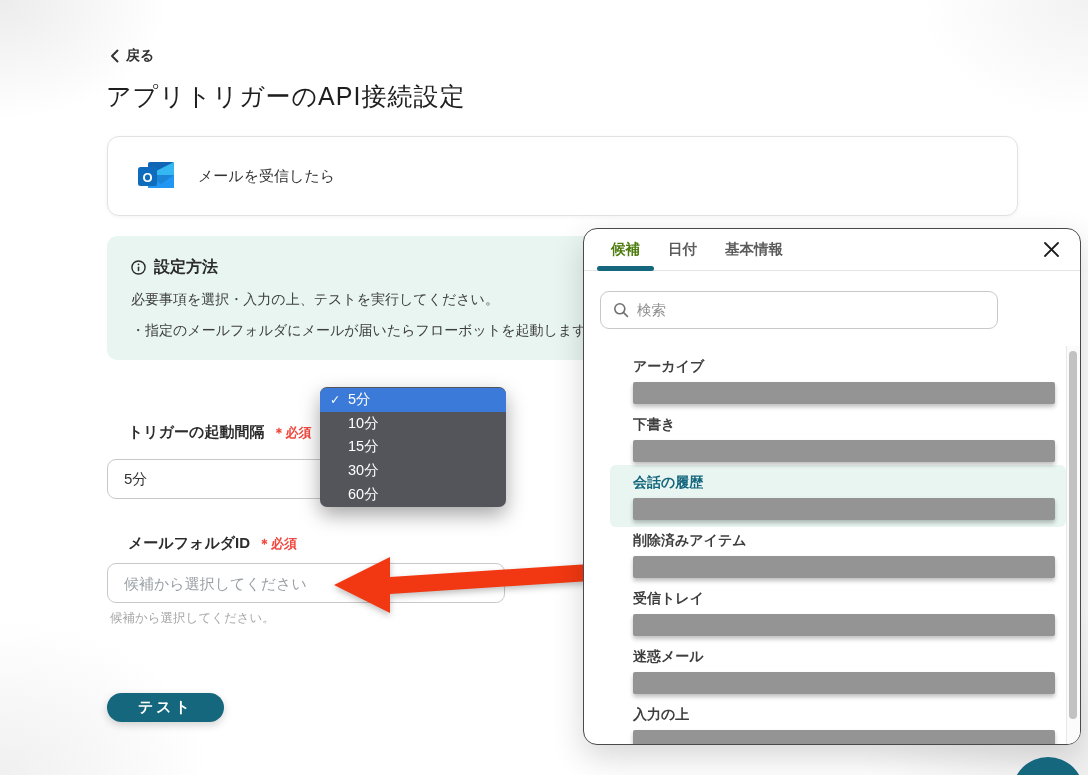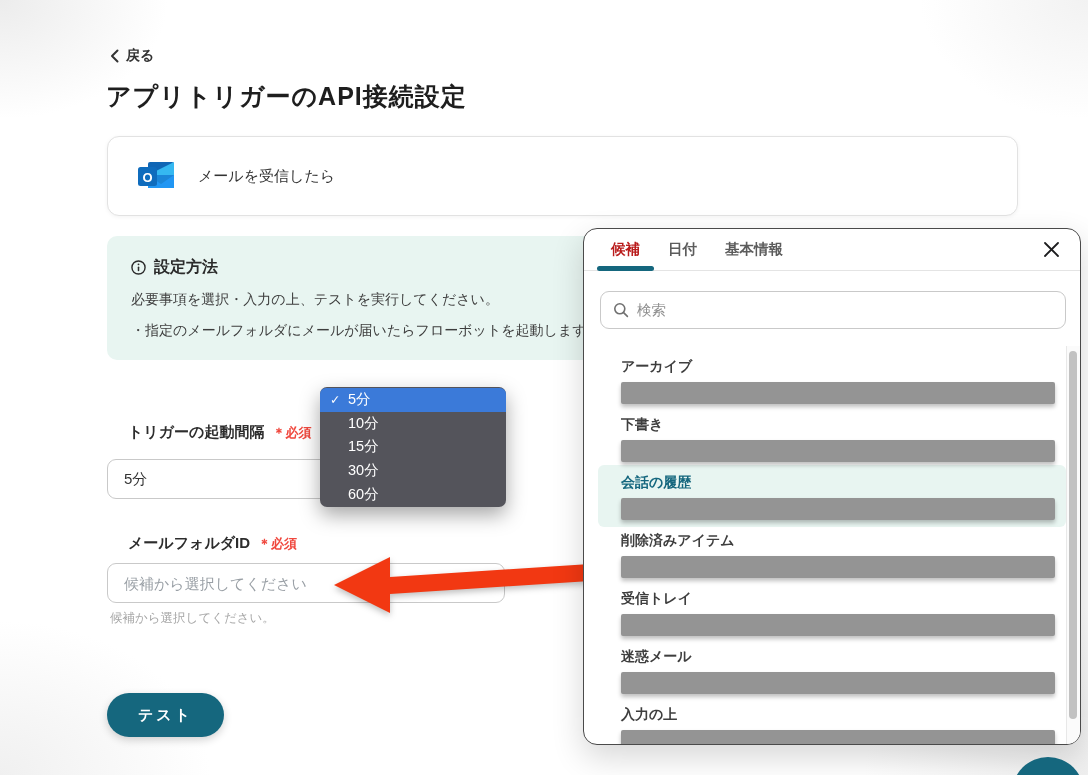--- a/index.html
+++ b/index.html
@@ -16,21 +16,21 @@
       radial-gradient(320px 240px at 100% 100%, #efefef, rgba(255,255,255,0) 70%),
       radial-gradient(240px 170px at 100% 0%, #f2f2f2, rgba(255,255,255,0) 70%),
       #fff;
     padding-left: 28px;
   }
   .abs { position:absolute; }
 
   
   .back { left:110px; top:47px; display:flex; align-items:center; gap:7px;
           font-size:14px; font-weight:700; color:#333; cursor:pointer; }
-  .page-title { left:106px; top:80px; font-size:25px; font-weight:700; color:#1e1e1e; letter-spacing:1px; }
+  .page-title { left:106px; top:80px; font-size:25px; font-weight:400; color:#1e1e1e; letter-spacing:1px; }
 
   
   .trigger-card { left:107px; top:136px; width:911px; height:80px; background:#fff;
     border:1px solid #e2e2e2; border-radius:12px; box-shadow:0 1px 4px rgba(0,0,0,.05);
     display:flex; align-items:center; padding-left:28px; gap:22px; cursor:pointer; }
   .trigger-label { font-size:15px; color:#333; }
 
   
   .info-box { left:107px; top:236px; width:911px; height:124px; background:#e8f5f1;
     border-radius:10px; padding:21px 24px; }
@@ -53,48 +53,48 @@
 
   
   .dropdown { left:320px; top:387px; width:186px; background:#54545b; border-radius:7px;
     padding:1px 0; box-shadow:0 8px 20px rgba(0,0,0,.35); z-index:6; }
   .dd-row { height:23.6px; display:flex; align-items:center; padding:0 10px;
     color:#fff; font-size:14.5px; cursor:pointer; }
   .dd-row.selected { background:#3b7ad9; border-top-left-radius:6px; border-top-right-radius:6px; }
   .dd-check { width:18px; font-size:12.5px; }
 
   
-  .test-btn { left:107px; top:693px; width:117px; height:44px; border:none; border-radius:22px;
+  .test-btn { left:107px; top:693px; width:117px; height:29px; border:none; border-radius:22px;
     background:#15677e; color:#fff; font-size:15px; font-weight:700; letter-spacing:3px;
     font-family:inherit; cursor:pointer; box-shadow:0 3px 8px rgba(0,0,0,.18);
     display:flex; align-items:center; justify-content:center; }
 
   
   .arrow { left:330px; top:553px; z-index:5; filter:drop-shadow(0 3px 3px rgba(0,0,0,.25)); }
 
   
   .panel { left:583px; top:228px; width:498px; height:517px; background:#fff;
     border:1.5px solid #4a4a4a; border-radius:14px; z-index:10; overflow:hidden;
     box-shadow:0 12px 32px rgba(0,0,0,.16); }
   .panel-header { position:relative; height:42px; border-bottom:1px solid #e4e4e4;
     display:flex; align-items:stretch; padding:0 16px 0 13px; }
   .tab { position:relative; display:flex; align-items:center; padding:0 14px;
     font-size:14.5px; font-weight:700; color:#5c5c5c; cursor:pointer; }
-  .tab.active { color:#b91c1c;text-align:center; }
+  .tab.active { color:#4d7c0f;text-align:center; }
   .tab.active::after { content:''; position:absolute; left:0; right:0; bottom:-1px;
     height:5px; background:#15677e; border-radius:3px; }
   .close-btn { margin-left:auto; align-self:center; background:none; border:none;
     cursor:pointer; padding:4px; display:flex; }
-  .search-box { position:absolute; left:16px; top:62px; width:466px; height:38px;
+  .search-box { position:absolute; left:16px; top:62px; width:398px; height:38px;
     border:1px solid #c9c9c9; border-radius:9px; display:flex; align-items:center;
     gap:8px; padding:0 12px; background:#fff; }
   .search-input { flex:1; border:none; outline:none; font-size:14.5px; color:#333; font-family:inherit; }
   .search-input::placeholder { color:#8d8d8d; }
 
-  .list { position:absolute; left:0; top:124px; right:14px; }
+  .list { position:absolute; left:12px; top:124px; right:14px; }
   .item { position:relative; height:58px; padding:5px 11px 0 37px; cursor:pointer; }
   .item-label { position:relative; z-index:1; font-size:14px; font-weight:700; color:#3e3e3e; }
   .item-bar { position:relative; z-index:1; margin-top:6px; height:22px; background:#949494;
     border-radius:2px; box-shadow:0 3px 4px rgba(0,0,0,.25); }
   .item.selected::before { content:''; position:absolute; left:14px; right:0; top:-4px;
     height:62px; background:#e8f5f1; border-radius:6px; }
   .item.selected .item-label { color:#15677e; }
 
   .scroll-track { position:absolute; top:117px; right:0; bottom:0; width:14px;
     background:#fbfbfb; border-left:1px solid #e8e8e8; }

